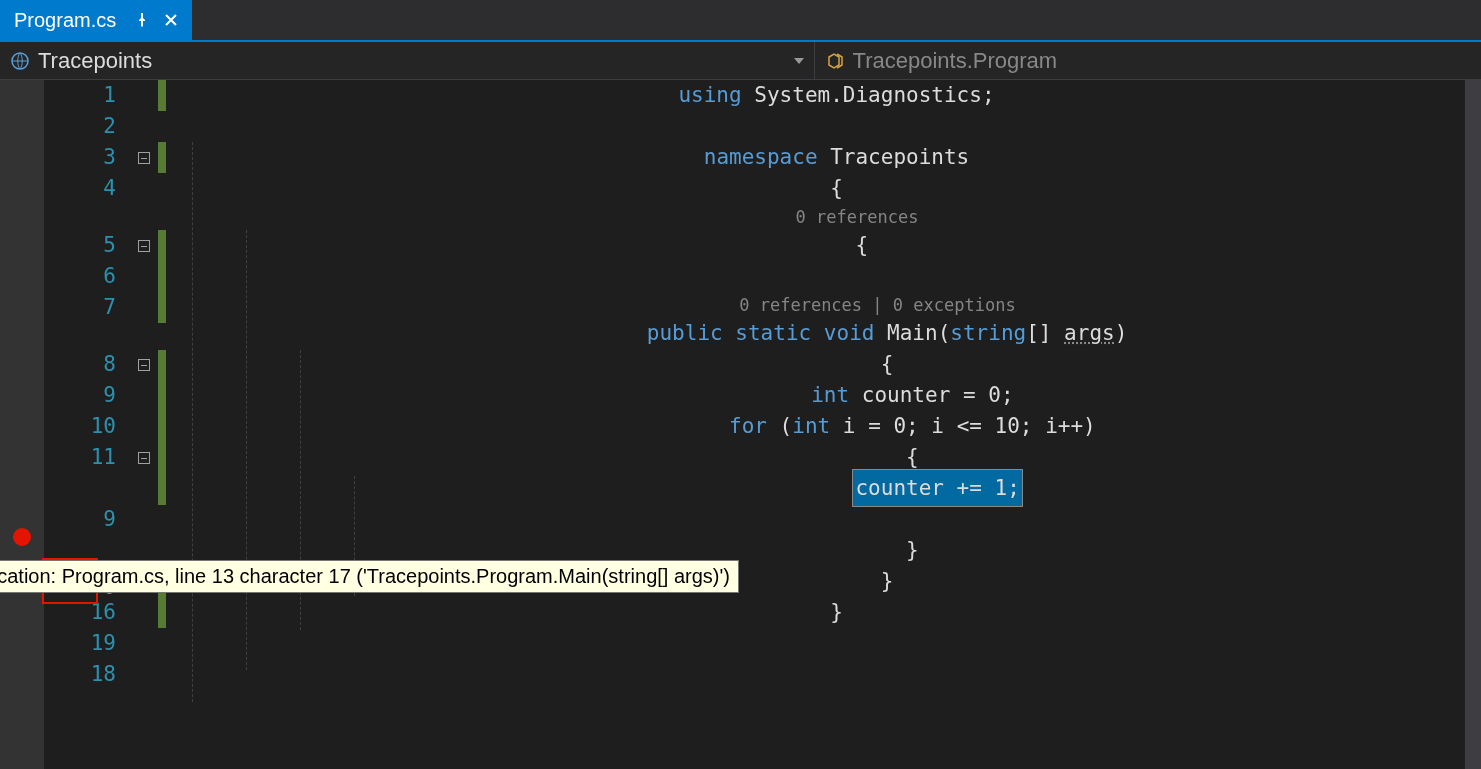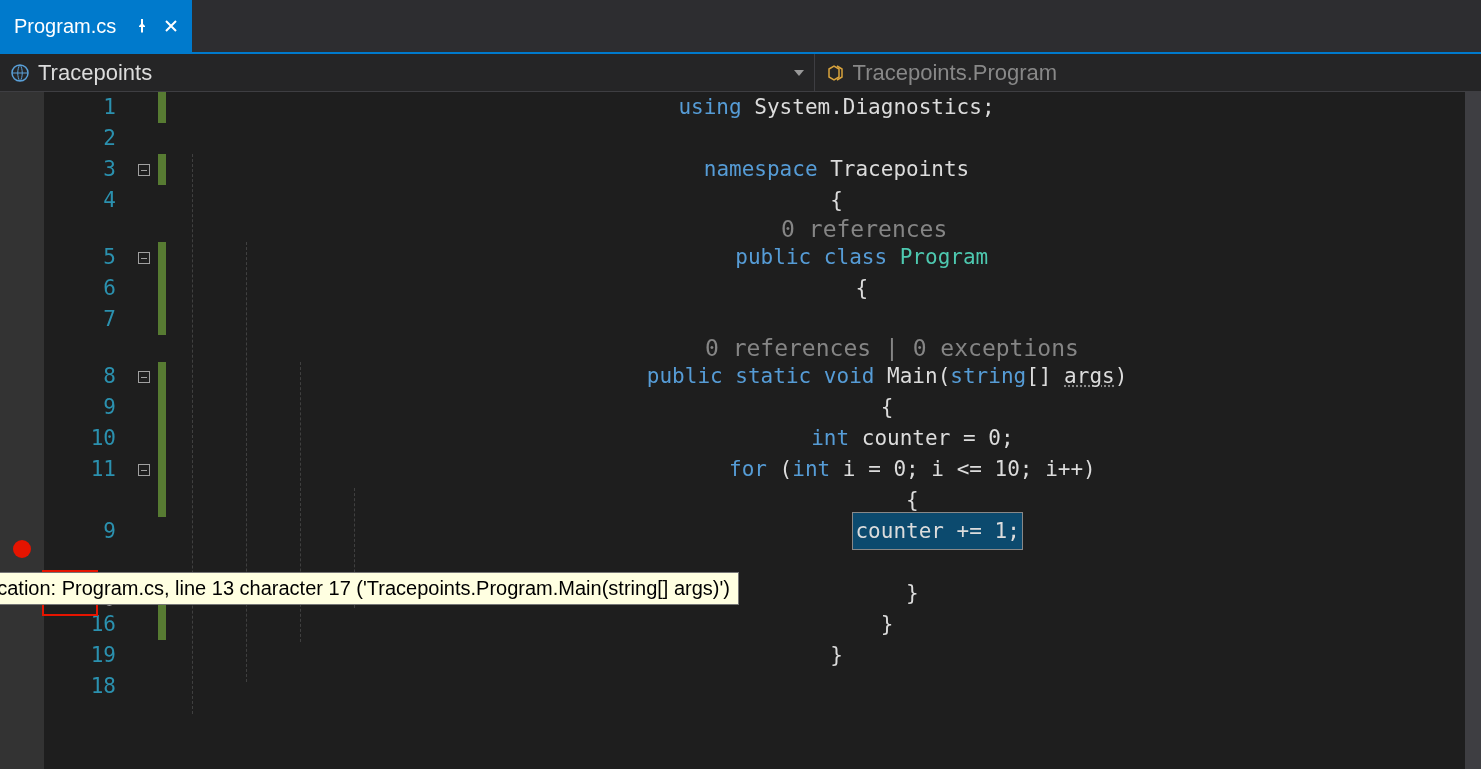--- a/index.html
+++ b/index.html
@@ -4,21 +4,21 @@
 <style>
   * { box-sizing: border-box; margin: 0; padding: 0; }
   body {
     width: 1481px; height: 769px;
     background: #1e1e1e;
     font-family: "Segoe UI", sans-serif;
     overflow: hidden;
     color: #dcdcdc;
   }
   .tabbar {
-    height: 54px;
+    height: 42px;
     background: #2d2d30;
     display: flex;
     align-items: stretch;
     border-bottom: 2px solid #007acc;
   }
   .tab {
     background: #007acc;
     color: #fff;
     display: flex; align-items: center;
     padding: 0 14px;
@@ -86,27 +86,27 @@
   .code-col {
     flex:1; position:relative; font-size:21px;
     padding-left: 34px;
     text-align: center;
   }
   .code-col .row { position:relative; }
   .kw   { color:#569cd6; }
   .typ  { color:#4ec9b0; }
   .id   { color:#dcdcdc; }
   .pun  { color:#dcdcdc; }
-  .codelens { color:#858585; font-size:23px; height:26px !important; line-height:26px !important;}
+  .codelens { color:#858585; font-size:17px; height:26px !important; line-height:26px !important;}
   .codelens-row { height:26px !important; line-height:26px !important; }
   .changebar {
     position:absolute; left:0; width:8px; background:#577b32; height:31px;
   }
   .hlcode {
-    background:#0c4a6e; outline:1px solid #888;
+    background:#0369a1; outline:1px solid #888;
     padding:6px 2px;
   }
   .tooltip {
     position:absolute;
     background:#ffffe1;
     color:#000;
     border:1px solid #767676;
     padding:4px 8px;
     font-family:"Segoe UI",sans-serif;
     font-size:20px;
@@ -247,21 +247,20 @@
     <div class="changebar" style="top:62px"></div>
     <div class="changebar" style="top:150px; height:93px"></div>
     <div class="changebar" style="top:270px; height:155px"></div>
     <div class="changebar" style="top:486px; height:62px"></div>
 
     <div class="row"><span class="kw">using</span><span class="pun"> </span><span class="id">System.Diagnostics</span><span class="pun">;</span></div>
     <div class="row"></div>
     <div class="row"><span class="kw">namespace</span><span> </span><span class="id">Tracepoints</span></div>
     <div class="row"><span class="pun">{</span></div>
     <div class="row codelens codelens-row">    <span>0 references</span></div>
-    <div class="row">    <span class="kw">public</span> <span class="kw">class</span> <span class="typ">Program</span></div>
     <div class="row">    <span class="pun">{</span></div>
     <div class="row"></div>
     <div class="row codelens codelens-row">        <span>0 references</span> | <span>0 exceptions</span></div>
     <div class="row">        <span class="kw">public</span> <span class="kw">static</span> <span class="kw">void</span> <span class="id">Main</span><span class="pun">(</span><span class="kw">string</span><span class="pun">[] </span><span class="id" style="text-decoration: underline dotted #888">args</span><span class="pun">)</span></div>
     <div class="row">        <span class="pun">{</span></div>
     <div class="row">            <span class="kw">int</span> <span class="id">counter</span> <span class="pun">= 0;</span></div>
     <div class="row">            <span class="kw">for</span> <span class="pun">(</span><span class="kw">int</span> <span class="id">i = 0; i &lt;= 10; i++)</span></div>
     <div class="row">            <span class="pun">{</span></div>
     <div class="row">                <span class="hlcode">counter += 1;</span></div>
     <div class="row"></div>

